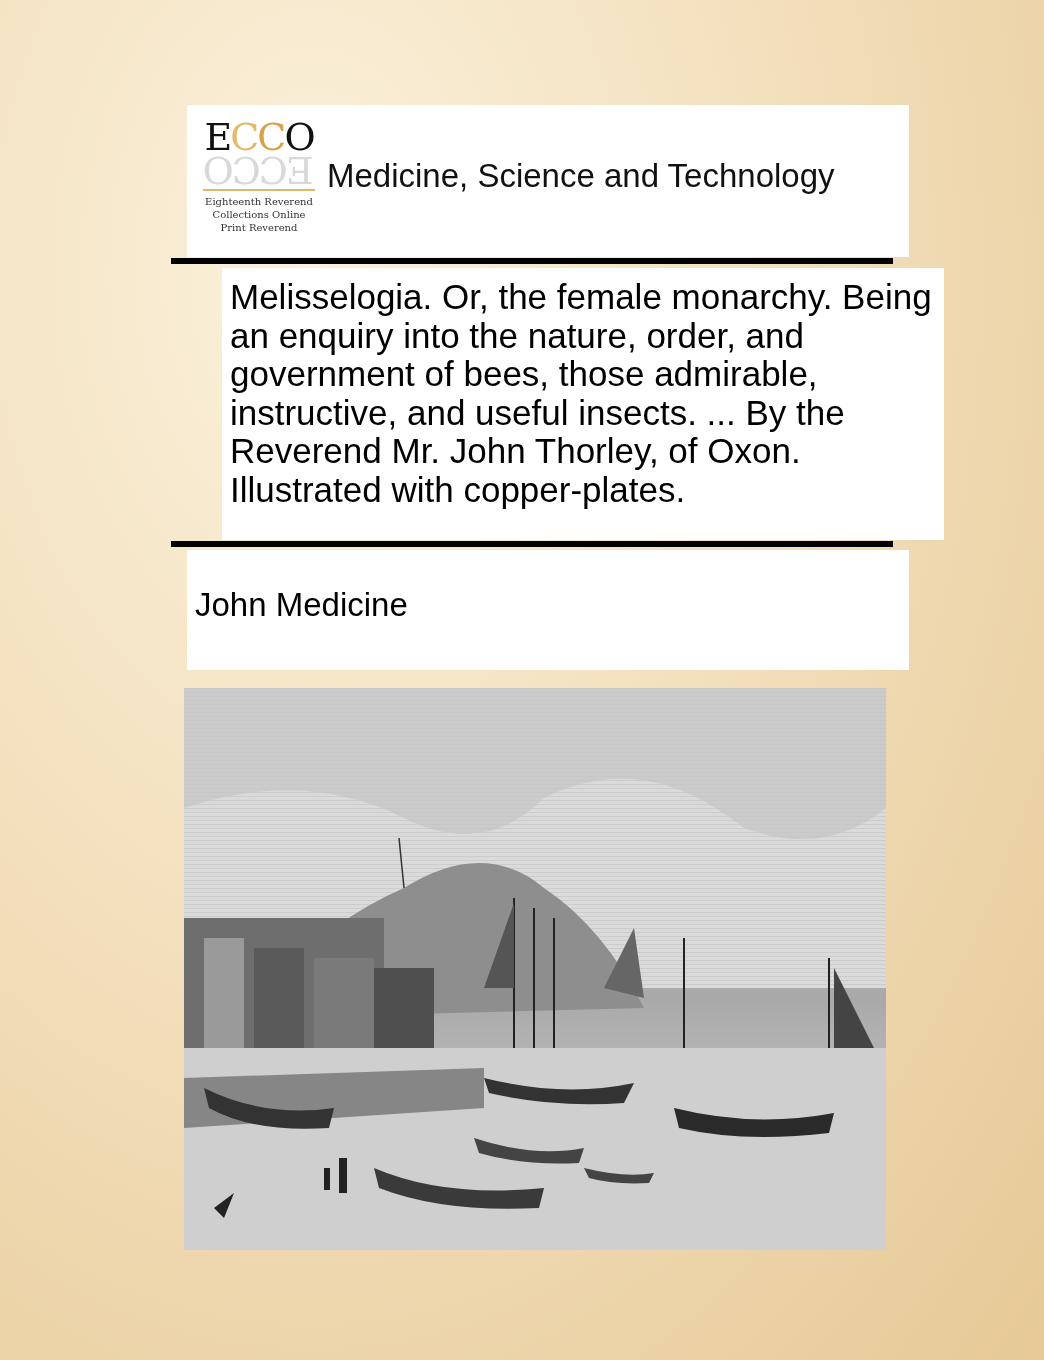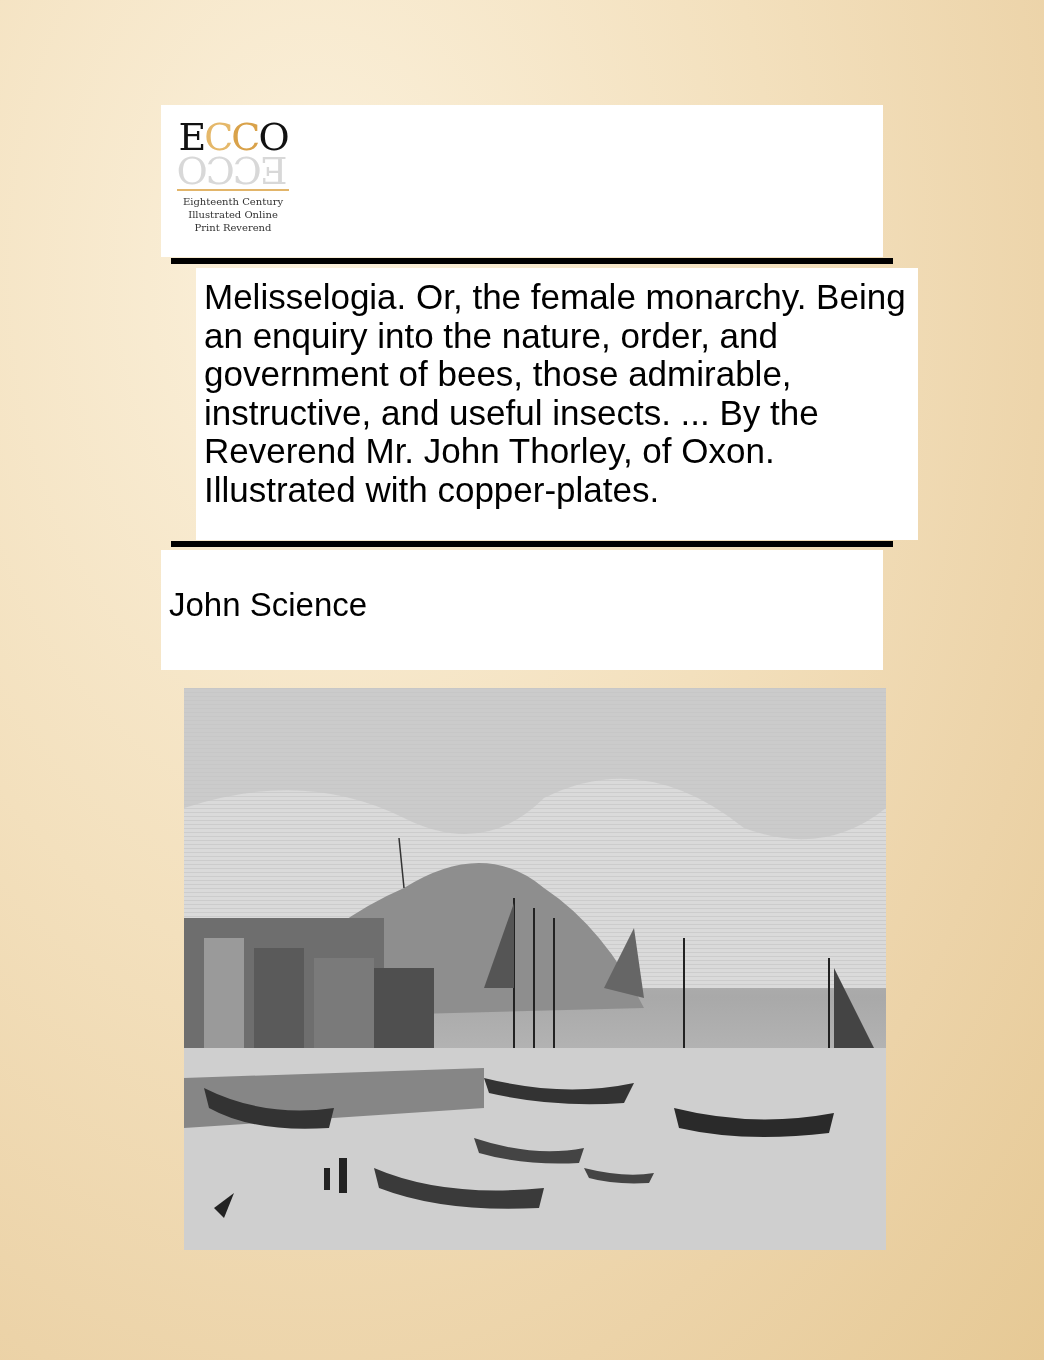--- a/index.html
+++ b/index.html
@@ -2,21 +2,21 @@
 <html><head>
 <meta charset="utf-8">
 <style>
   html, body { margin:0; padding:0; }
   body {
     width:1044px; height:1360px; position:relative; overflow:hidden;
     background: radial-gradient(ellipse at 30% 20%, #fbf1dc 0%, #f3e0bd 45%, #ecd3a8 75%, #e6c995 100%);
     font-family: "Liberation Sans", sans-serif;
   }
   .panel {
-    position:absolute; left:161px; width:722px; background:#ffffff;
+    position:absolute; left:187px; width:722px; background:#ffffff;
   }
   #header-panel { top:105px; height:152px; }
   #title-panel { top:268px; height:272px;margin-left:35px; }
   #author-panel { top:550px; height:120px; }
   .rule { position:absolute; left:171px; width:722px; height:6px; background:#000; }
   #rule1 { top:258px; }
   #rule2 { top:541px; }
   .logo { position:absolute; left:16px; top:14px; width:112px; text-align:center; }
   .logo-top { font-family:"DejaVu Serif", serif; font-size:38px; line-height:36px; letter-spacing:-2px; }
   .logo-top .e { color:#111; }
@@ -35,36 +35,37 @@
   }
 </style>
 </head>
 <body>
 
 <div class="panel" id="header-panel">
   <div class="logo">
     <div class="logo-top"><span class="e">E</span><span class="c1">C</span><span class="c2">C</span><span class="o">O</span></div>
     <div class="logo-mirror"><span>E</span><span>C</span><span>C</span><span>O</span></div>
     <div class="logo-line"></div>
-    <div class="logo-text">Eighteenth Century</div>
-    <div class="logo-text">Illustrated Online</div>
+    <div class="logo-text">Eighteenth Reverend</div>
+    <div class="logo-text">Collections Online</div>
     <div class="logo-text">Print Reverend</div>
   </div>
+  <div class="series">Medicine, Science and Technology</div>
 </div>
 
 <div class="rule" id="rule1"></div>
 
 <div class="panel" id="title-panel">
   <div class="title">Melisselogia. Or, the female monarchy. Being an enquiry into the nature, order, and government of bees, those admirable, instructive, and useful insects. ... By the Reverend Mr. John Thorley, of Oxon. Illustrated with copper-plates.</div>
 </div>
 
 <div class="rule" id="rule2"></div>
 
 <div class="panel" id="author-panel">
-  <div class="author">John Science</div>
+  <div class="author">John Medicine</div>
 </div>
 
 <div class="illustration">
   <svg width="702" height="562" viewBox="0 0 702 562">
     <defs>
       <pattern id="hatch" width="4" height="4" patternUnits="userSpaceOnUse">
         <line x1="0" y1="0" x2="4" y2="0" stroke="#888" stroke-width="0.7"></line>
       </pattern>
     </defs>
     <rect x="0" y="0" width="702" height="300" fill="#dadada"></rect>

